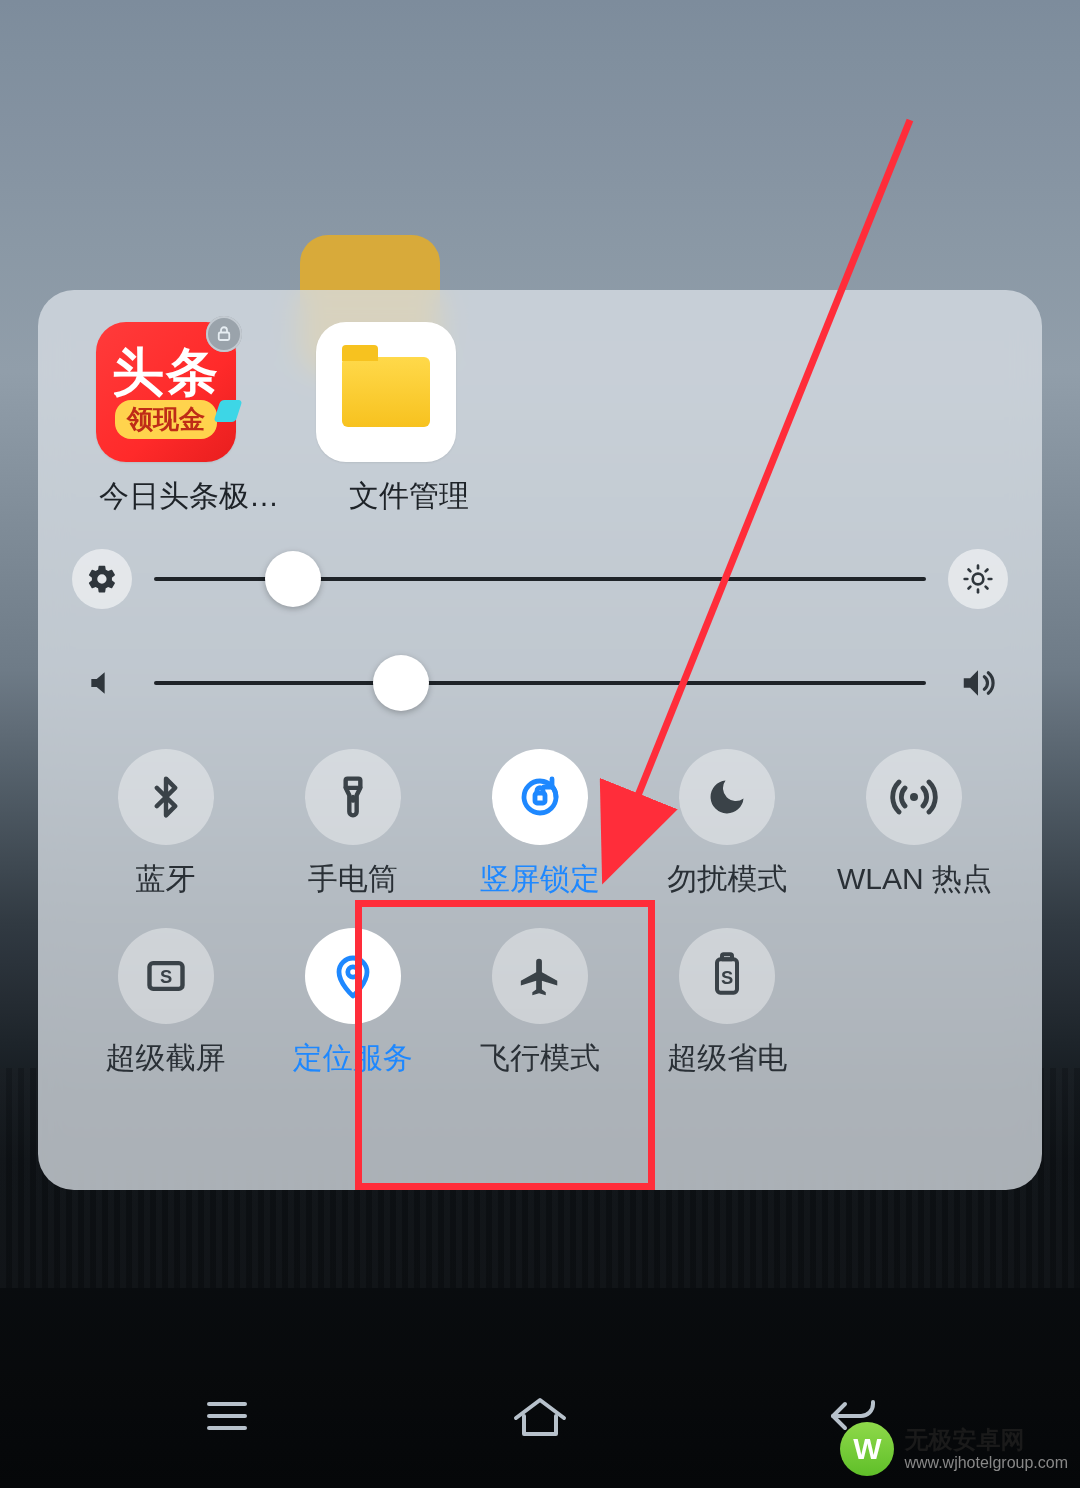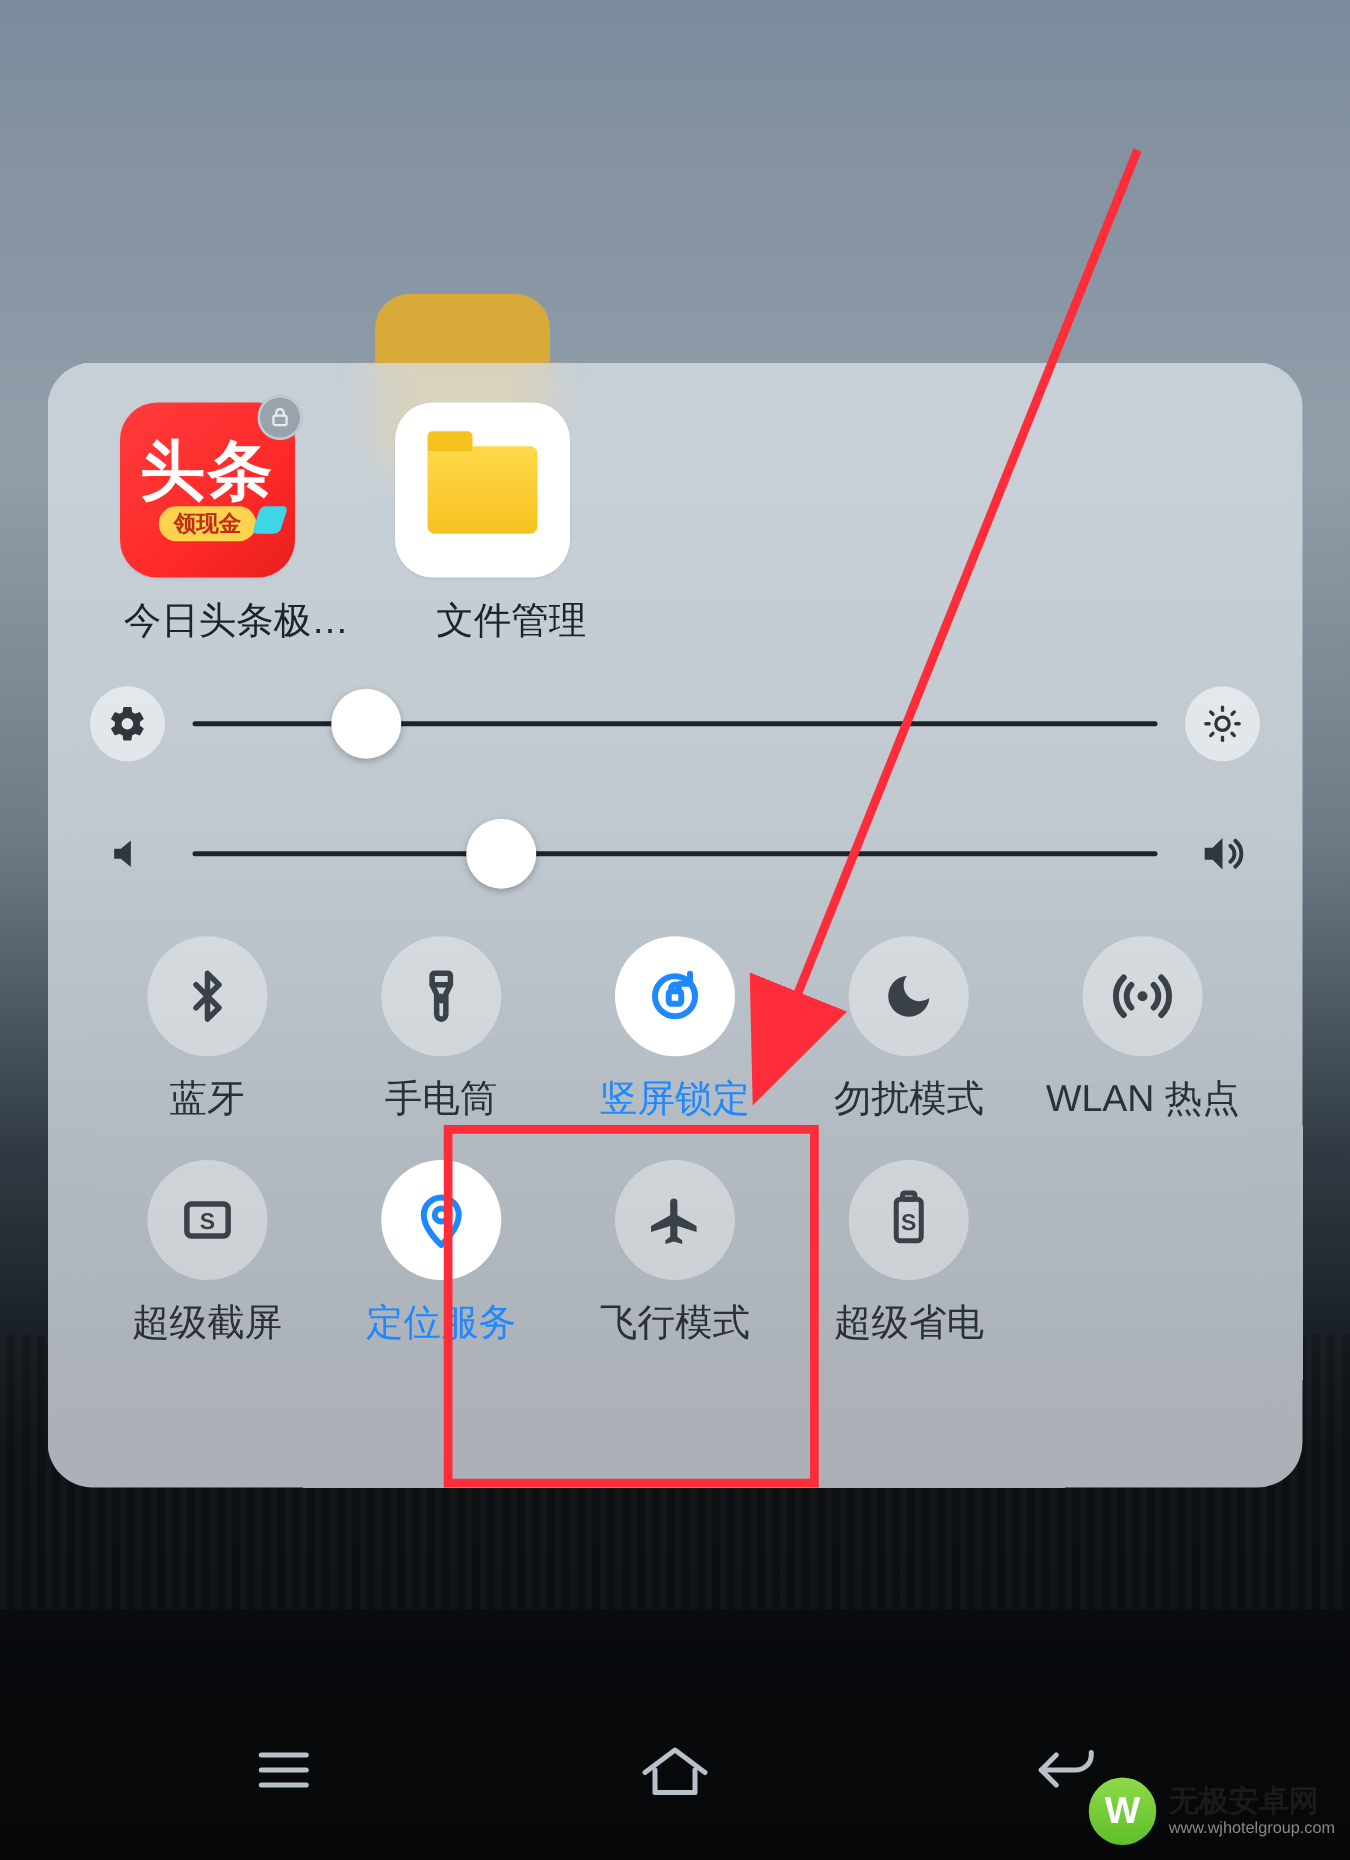--- a/index.html
+++ b/index.html
@@ -72,21 +72,21 @@
   }
   .toutiao {
     background: linear-gradient(135deg,#ff3b3b 0%,#ff2a2a 60%,#e81e1e 100%);
     color:#fff; font-weight:700;
     display:flex; flex-direction:column; align-items:center; justify-content:center;
   }
   .toutiao .big{font-size:52px; line-height:1; letter-spacing:2px;}
   .toutiao .badge-yellow{
     margin-top:2px;
     background:#ffd34d; color:#bf2c17;
-    font-size:18px; font-weight:700;
+    font-size:26px; font-weight:700;
     padding:2px 12px; border-radius:16px;
     position:relative;
   }
   .toutiao .badge-yellow::after{
     content:""; position:absolute; right:-22px; top:0;
     width:22px; height:22px; background:#3dd6e6; transform:skewX(-18deg);
     border-radius:4px;
   }
   .folder-inner{
     width:88px; height:70px; border-radius:6px;
@@ -169,21 +169,21 @@
     width:54px;height:54px;border-radius:50%;
     background:linear-gradient(#8fd94a,#5fbf29);
     display:flex;align-items:center;justify-content:center;
     color:#fff; font-weight:900; font-size:30px;
   }
   .wm-text{
     display:flex; flex-direction:column; line-height:1.15;
     color:#1a1a1a;
   }
   .wm-text .t1{ font-size:24px; font-weight:600; }
-  .wm-text .t2{ font-size:13px; color:#888; }
+  .wm-text .t2{ font-size:16px; color:#888; }
   svg{display:block}
 </style>
 </head>
 <body>
 
 <div class="wallpaper"></div>
 <div class="bg-app-top"></div>
 
 <div class="panel">
 

